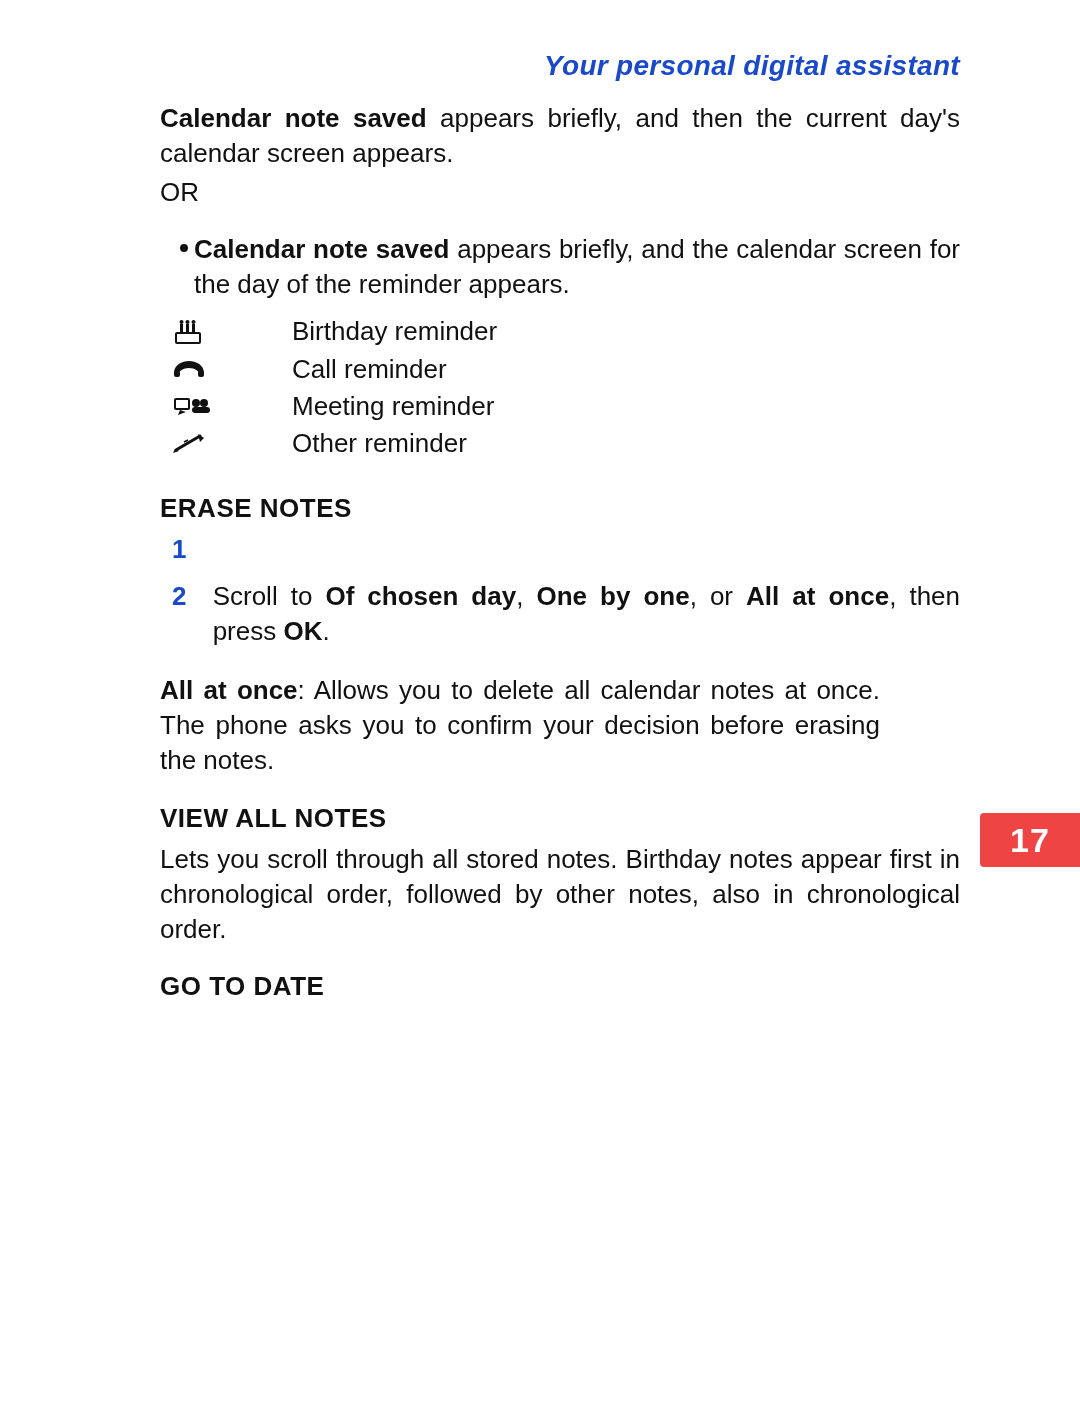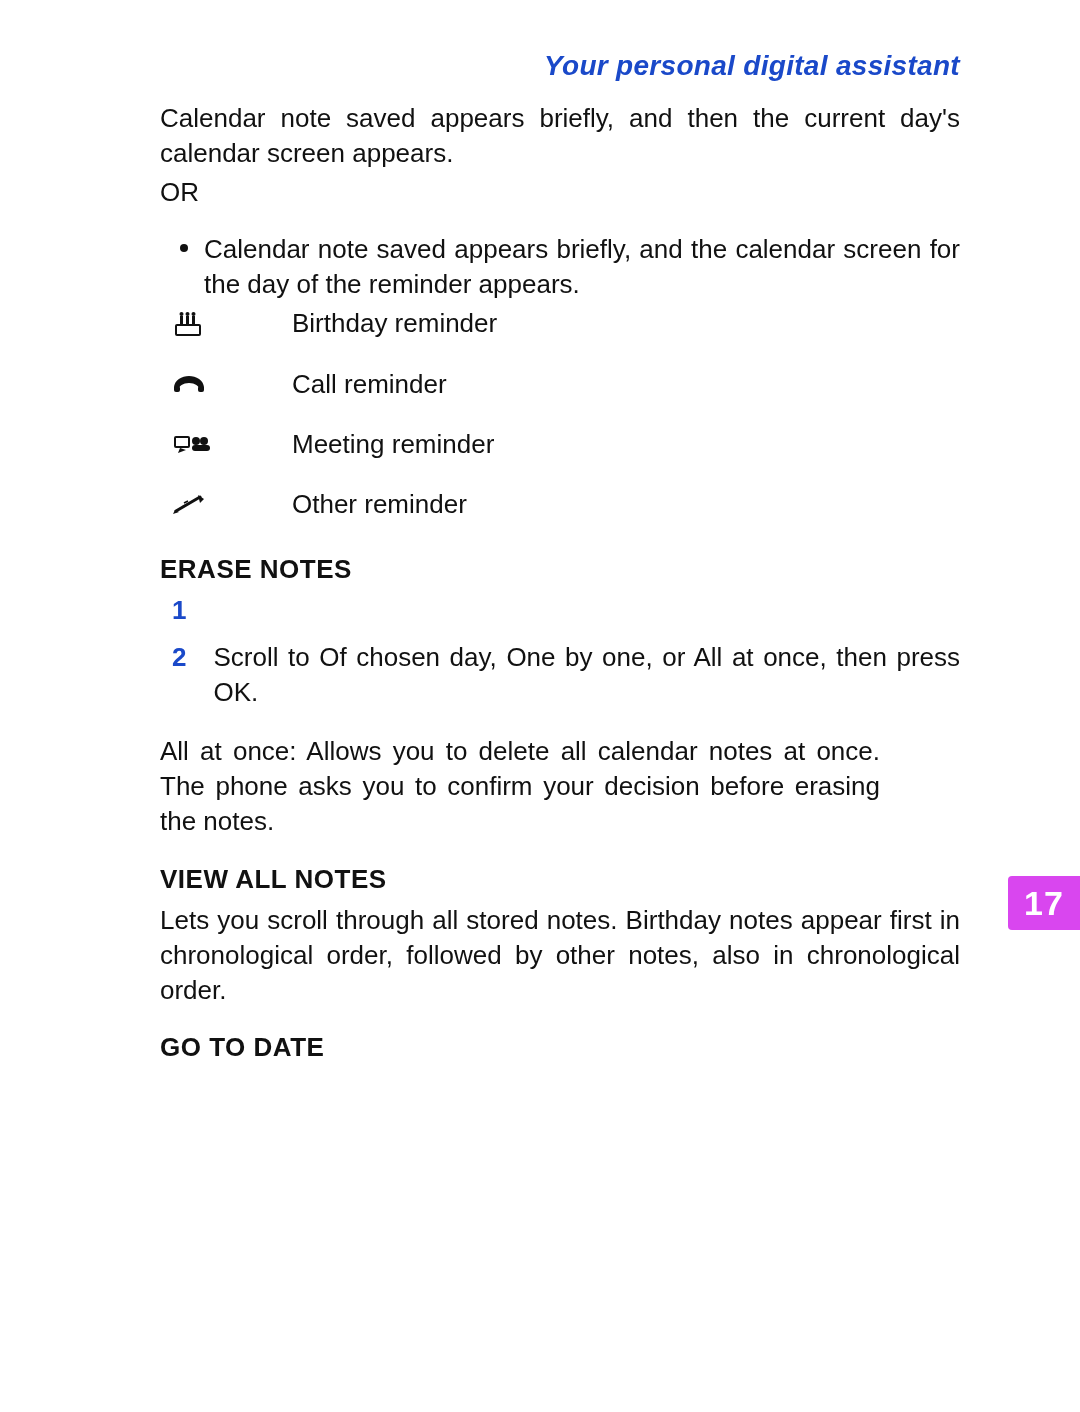--- a/index.html
+++ b/index.html
@@ -30,46 +30,46 @@
   }
   .body-text {
     font-size: 26px;
     line-height: 1.35;
     text-align: justify;
   }
   .indent1 { margin-left: 50px; }
   .indent2 { margin-left: 50px; }
   .para { margin: 0 0 4px 0; }
   .para-group { margin: 0 0 22px 0; }
-  .bold { font-weight: 400; }
+  .bold { font-weight: 700; }
   .bullet-row {
     display: flex;
     align-items: flex-start;
-    gap: 16px;
+    gap: 6px;
     margin-left: 20px;
-    margin-bottom: 4px;
+    margin-bottom: 12px;
   }
   .bullet-dot {
     width: 8px;
     height: 8px;
     background: #111;
     border-radius: 50%;
     margin-top: 12px;
     flex: 0 0 auto;
   }
   .c-key {
     display: inline-block;
     vertical-align: 2px;
     padding: 0;
   }
   .c-key svg { display: block; }
   .icon-table {
     display: flex;
     flex-direction: column;
-    gap: 25px;
+    gap: 2px;
     margin-bottom: 30px;
   }
   .icon-row {
     display: flex;
     align-items: center;
   }
   .icon-cell {
     width: 120px;
     display: flex;
     align-items: center;
@@ -95,24 +95,24 @@
     margin-bottom: 12px;
   }
   .num-idx {
     color: #1a49c9;
     font-weight: 700;
     width: 20px;
   }
   .chapter-tab {
     position: absolute;
     right: 0;
-    top: 876px;
-    width: 72px;
+    top: 813px;
+    width: 100px;
     height: 54px;
-    background: #d946ef;
+    background: #ef4444;
     border-radius: 4px 0 0 4px;
     color: #fff;
     font-size: 34px;
     font-weight: 600;
     display: flex;
     align-items: center;
     justify-content: center;
     letter-spacing: 1px;
   }
 </style>

